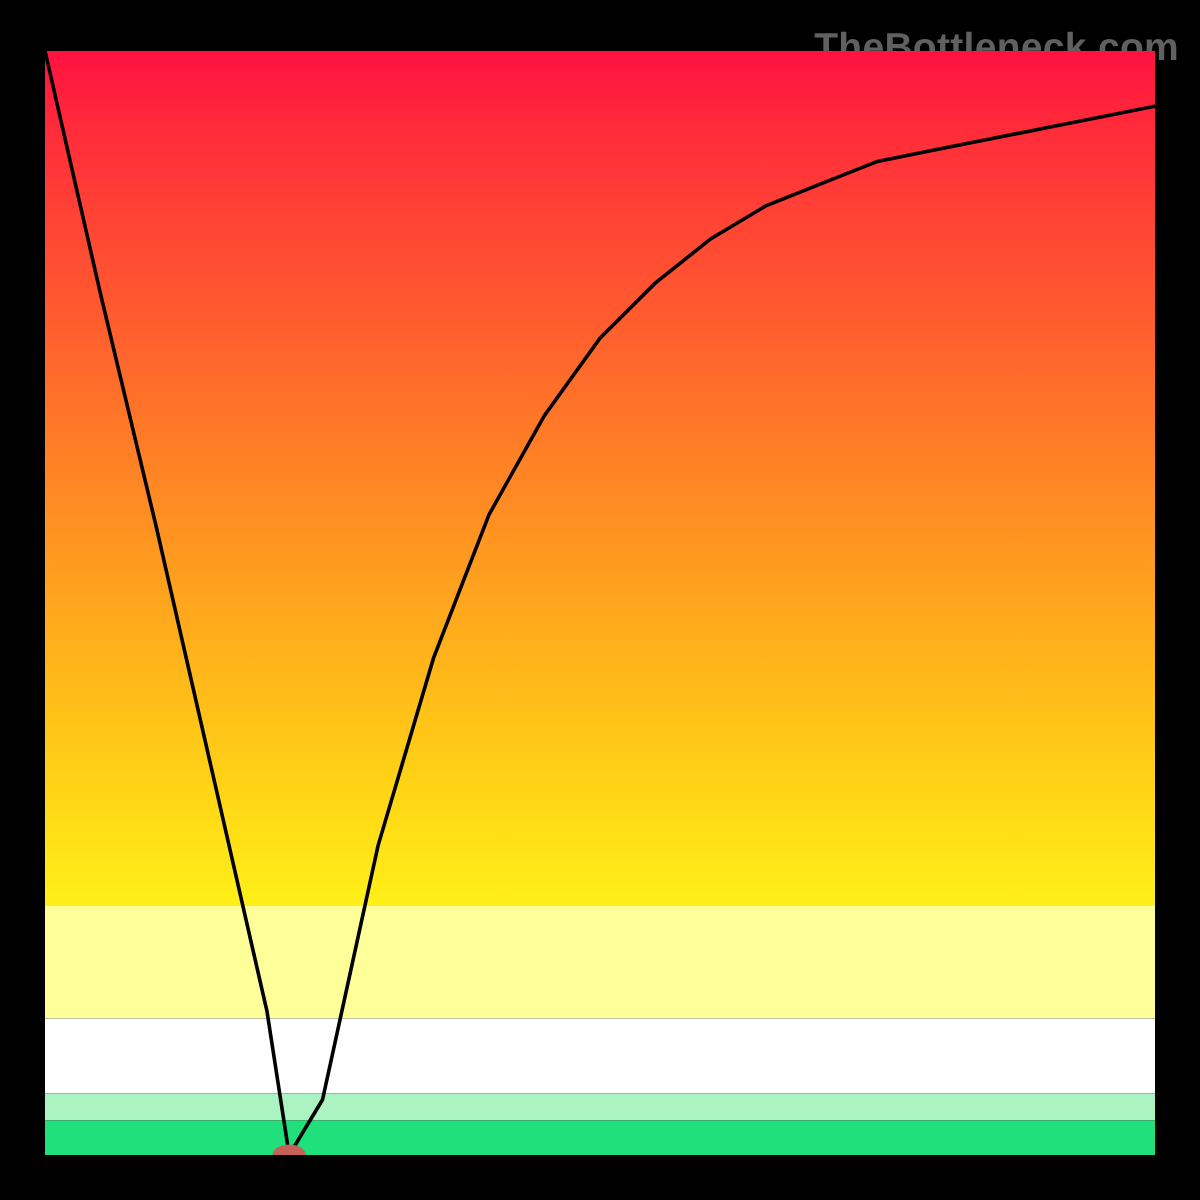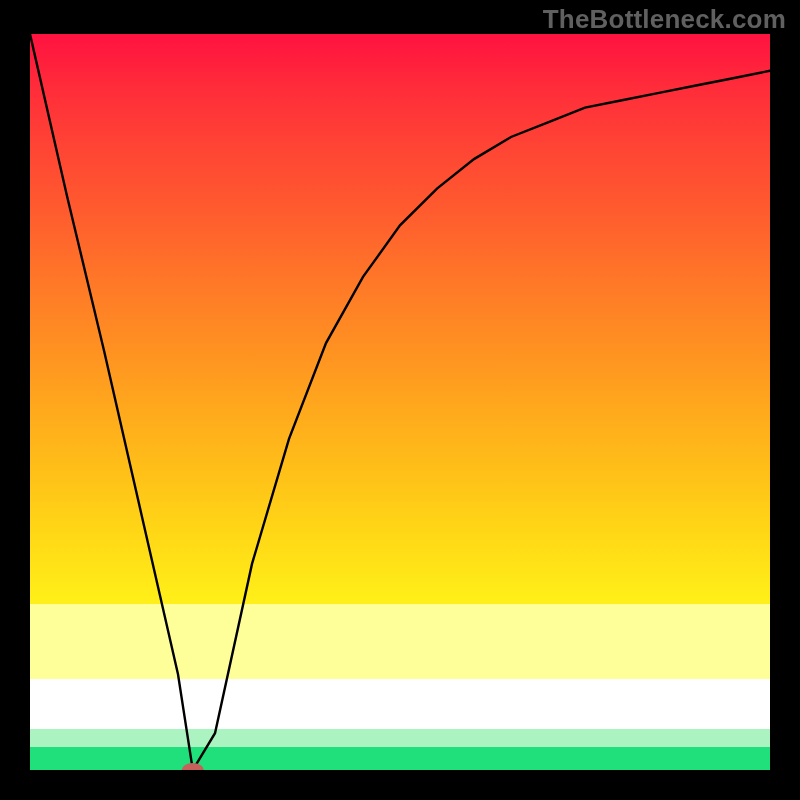--- a/index.html
+++ b/index.html
@@ -11,21 +11,21 @@
     font-family: Arial, Helvetica, sans-serif;
   }
   .frame {
     position: relative;
     width: 800px;
     height: 800px;
     background: #000;
   }
   .watermark {
     position: absolute;
-    top: 4px;
+    top: 16px;
     right: 14px;
     color: #606060;
     font-size: 26px;
     font-weight: 600;
     letter-spacing: 0.2px;
     user-select: none;
   }
   
   .plot {
     position: absolute;

